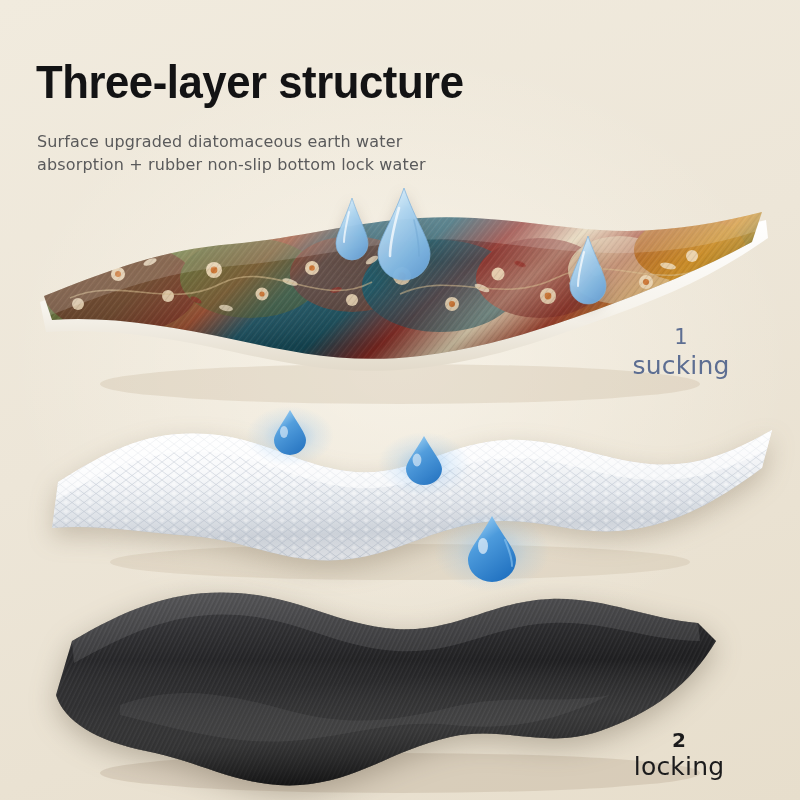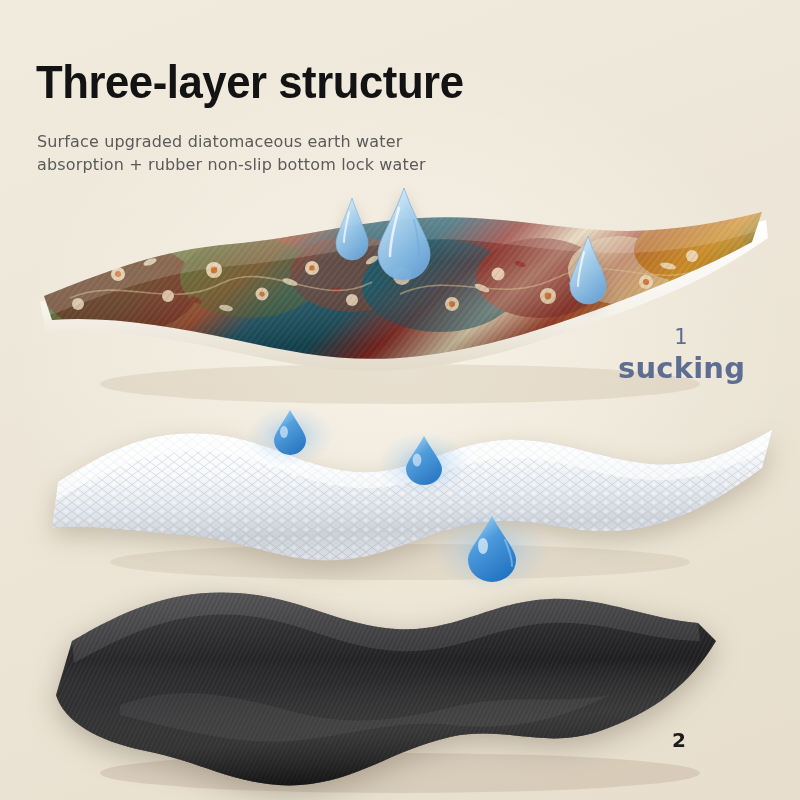--- a/index.html
+++ b/index.html
@@ -66,22 +66,22 @@
     font-family: "DejaVu Sans", "Liberation Sans", sans-serif;
     user-select: none;
   }
   .step-label .num {
     display: block;
     font-size: 21px;
     font-weight: 400;
   }
   .step-label .word {
     display: block;
-    font-size: 29px;
-    font-weight: 700;
+    font-size: 25px;
+    font-weight: 400;
     letter-spacing: 0.2px;
   }
   #label-sucking {
     left: 618px;
     top: 325px;
     width: 126px;
     color: #5D6E92;
   }
   #label-locking {
     left: 616px;
@@ -468,15 +468,16 @@
     </svg>
   </div>
 
   <div class="step-label" id="label-sucking" style="color: rgb(93, 110, 146);">
     <span class="num">1</span>
     <span class="word">sucking</span>
   </div>
 
   <div class="step-label" id="label-locking" style="color: rgb(27, 27, 28);">
     <span class="num">2</span>
+    <span class="word">locking</span>
   </div>
 
 </div>
 
 </body></html>

